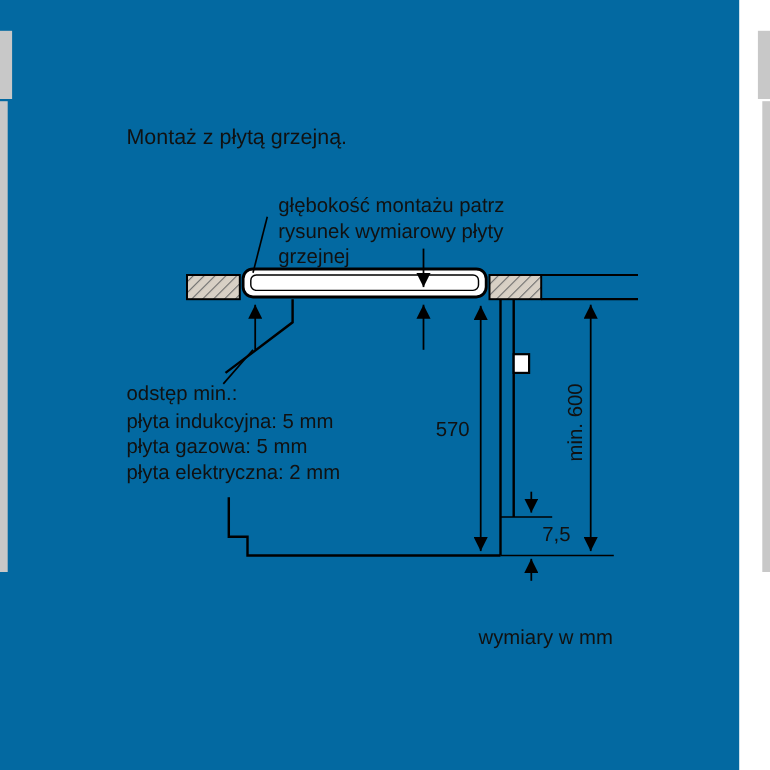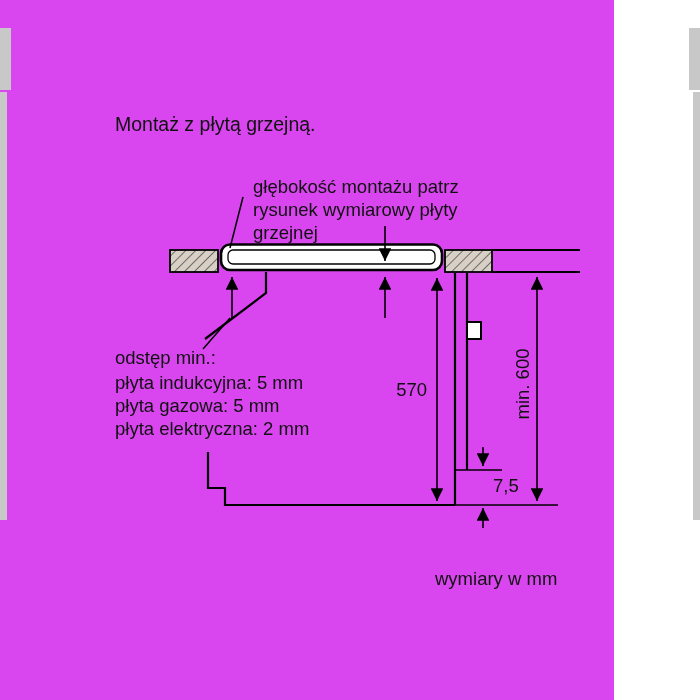--- a/index.html
+++ b/index.html
@@ -6,23 +6,23 @@
     margin: 0;
     padding: 0;
     background: #ffffff;
     width: 700px;
     height: 700px;
     font-family: "Liberation Sans", sans-serif;
     overflow: hidden;
   }
   .stage {
     position: relative;
-    width: 614px;
+    width: 672px;
     height: 700px;
-    background: #d946ef;
+    background: #0369a1;
   }
   svg { position: absolute; left: 0; top: 0; }
   text {
     font-family: "Liberation Sans", sans-serif;
     fill: #111111;
   }
   .title-text   { font-size: 19.5px; }
   .body-text    { font-size: 18.5px; }
   .dim-text     { font-size: 18.5px; }
   .outline      { stroke: #000; fill: none; }

